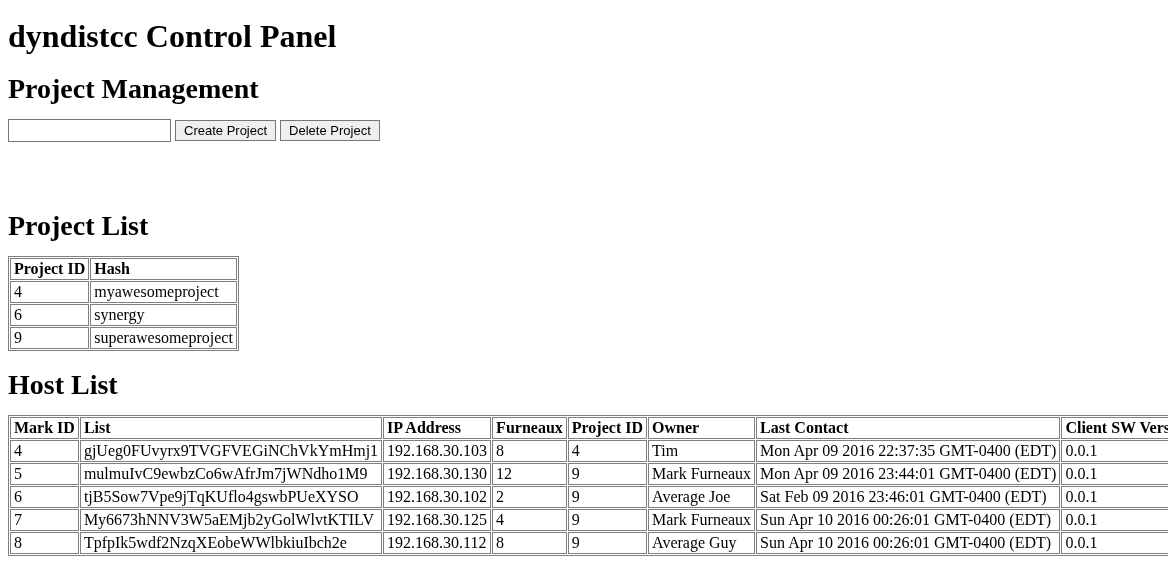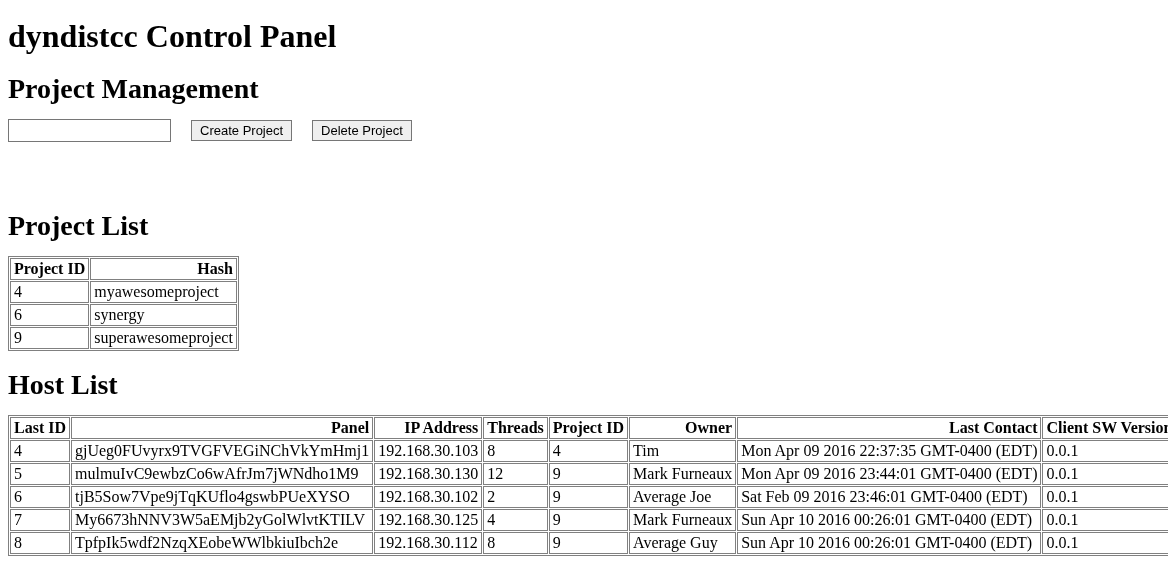--- a/index.html
+++ b/index.html
@@ -32,38 +32,37 @@
       vertical-align: middle;
     }
     button {
       font-family: Arial, sans-serif;
       font-size: 13px;
       padding: 2px 8px;
       background: #efefef;
       border: 1px solid #767676;
       cursor: pointer;
       vertical-align: middle;
-      margin-left: 16px;
     }
     table {
       border-collapse: separate;
       border-spacing: 1px;
       border: 1px solid #808080;
       margin-top: 2px;
     }
     th, td {
       border: 1px solid #808080;
       padding: 1px 3px;
       text-align: left;
       font-size: 16px;
       white-space: nowrap;
     }
     th {
       font-weight: bold;
-      text-align: right;
+      text-align: left;
     }
     .spacer {
       height: 20px;
     }
   </style>
 </head>
 <body>
 
 <h1>dyndistcc Control Panel</h1>
 
@@ -100,24 +99,24 @@
         <td>superawesomeproject</td>
       </tr>
     </tbody>
 </table>
 
 <h2>Host List</h2>
 
 <table>
   <thead>
     <tr>
-      <th>Last ID</th>
-      <th>Panel</th>
+      <th>Mark ID</th>
+      <th>List</th>
       <th>IP Address</th>
-      <th>Threads</th>
+      <th>Furneaux</th>
       <th>Project ID</th>
       <th>Owner</th>
       <th>Last Contact</th>
       <th>Client SW Version</th>
     </tr>
   </thead>
   <tbody id="host-rows">
       <tr>
         <td>4</td>
         <td>gjUeg0FUvyrx9TVGFVEGiNChVkYmHmj1</td>

